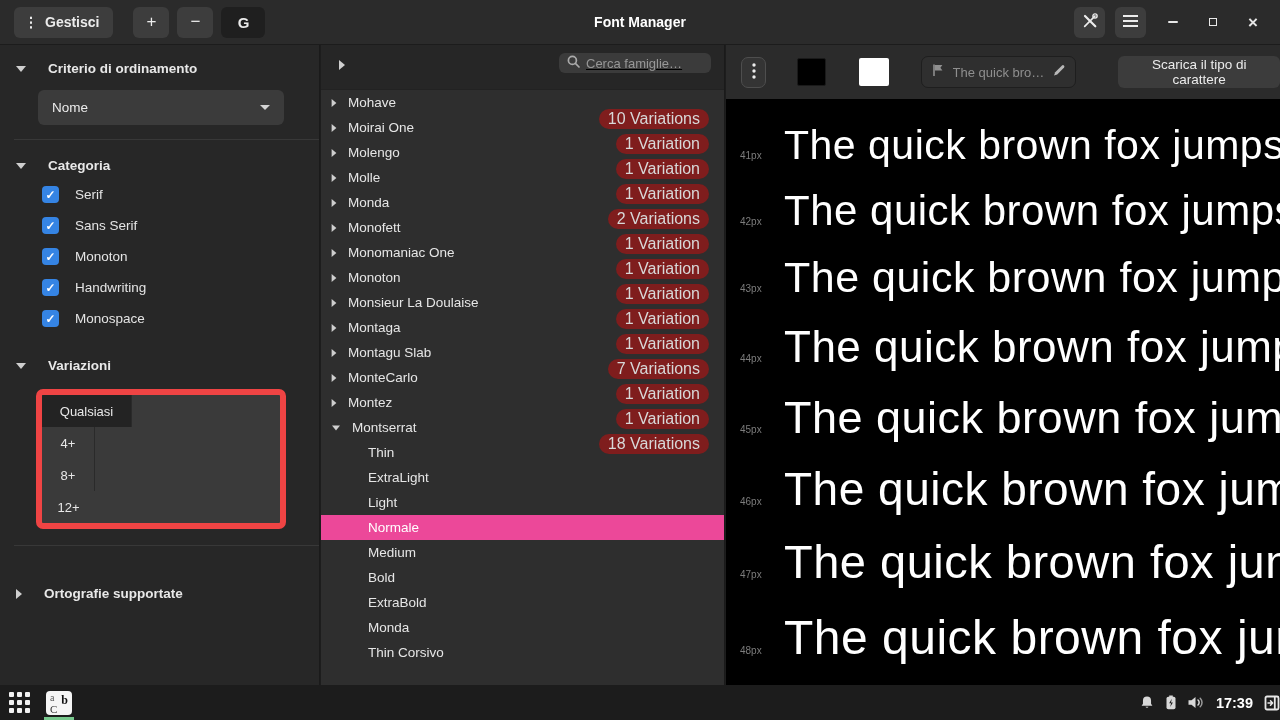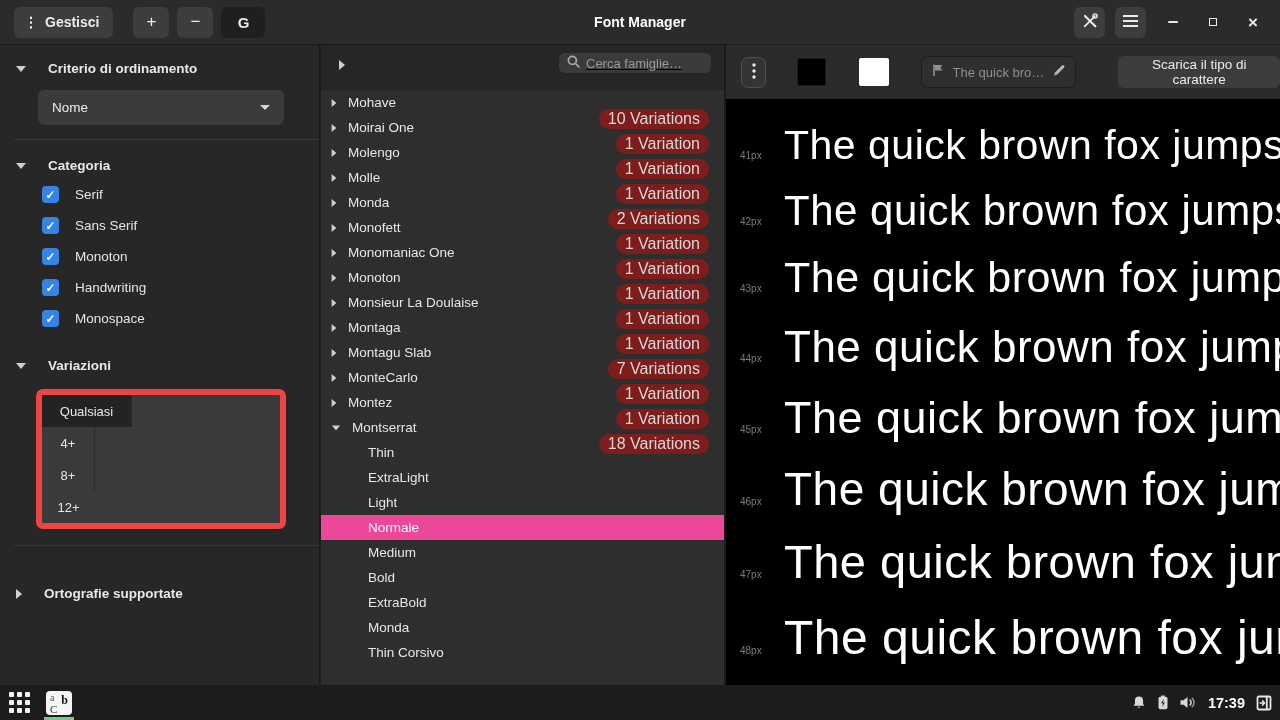--- a/index.html
+++ b/index.html
@@ -109,21 +109,21 @@
   .dots9 { display:grid; grid-template-columns:repeat(3,5px); grid-template-rows:repeat(3,5px); gap:3px; }
   .dots9 span { background:#f2f2f2; border-radius:1px; }
   .tb-app { position:relative; width:34px; height:35px; display:flex; align-items:center;
     justify-content:center; cursor:pointer; margin-left:4px; }
   .appico { width:26px; height:24px; background:#f5f5f5; border-radius:4px; position:relative;
     font-family:"Liberation Serif", serif; }
   .appico .l-a { position:absolute; left:4px; top:1px; font-size:10px; color:#555; }
   .appico .l-b { position:absolute; right:4px; top:2px; font-size:12px; font-weight:700; color:#111; }
   .appico .l-c { position:absolute; left:4px; bottom:0px; font-size:11px; color:#333; }
   .tb-app .indicator { position:absolute; left:2px; right:2px; bottom:0; height:3px; background:#77c88d; }
-  .tb-right { margin-left:auto; display:flex; gap:9px; padding-right:8px; }
+  .tb-right { margin-left:auto; display:flex; gap:9px; padding-right:0; }
   .tb-ic { display:flex; align-items:center; justify-content:center; cursor:pointer; }
   .tb-clock { color:#ffffff; font-size:14.5px; font-weight:700; margin:0 2px; }
 </style>
 </head>
 <body>
 
 <div class="screen">
 
   <div class="headerbar">
     <div class="hb-left">

